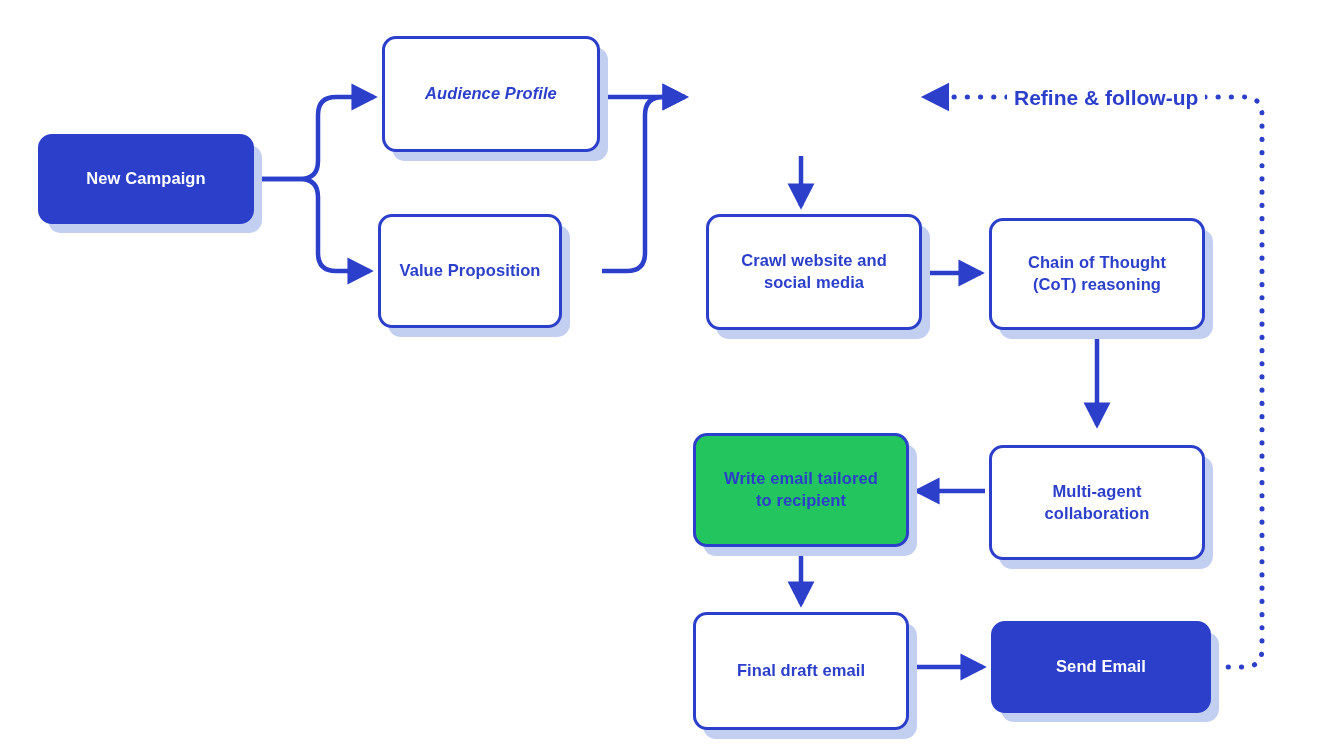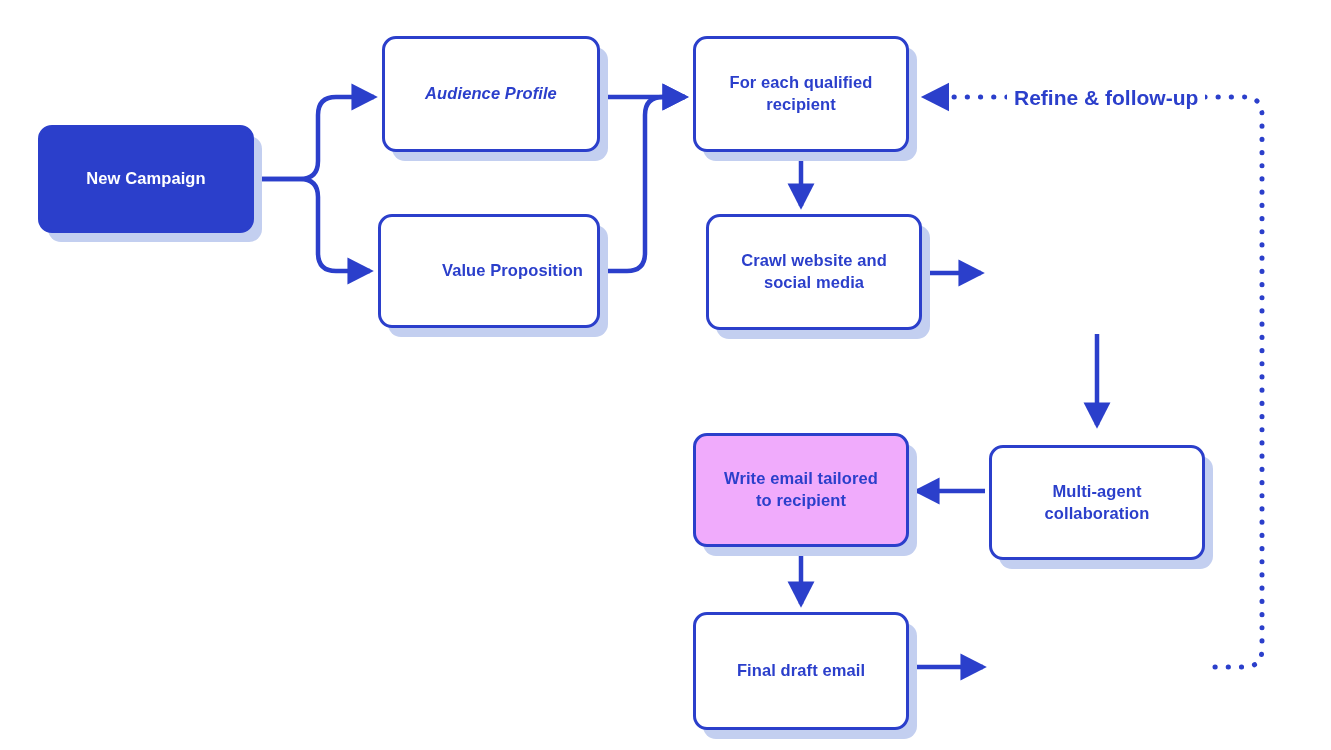--- a/index.html
+++ b/index.html
@@ -48,21 +48,21 @@
   }
   
   .node.outlined {
     background: #ffffff;
     border: 3.5px solid #2B3FCB;
     color: #2B3FCB;
     box-shadow: 9px 10px 0 -1px #C3CFF0;
   }
   
   .node.tinted {
-    background: #f0abfc;
+    background: #22c55e;
     border: 3.5px solid #2B3FCB;
     color: #2B3FCB;
     box-shadow: 9px 10px 0 -1px #C3CFF0;
     text-align: center;
   }
   
   .node.solid {
     background: #2B3FCB;
     border: 3.5px solid #2B3FCB;
     color: #ffffff;
@@ -119,53 +119,56 @@
       <path d="M 801 551 L 801 604" marker-end="url(#arrow-solid)"></path>
 
       <path d="M 913 667 L 983 667" marker-end="url(#arrow-solid)"></path>
     </g>
 
     <g fill="none" stroke="#2B3FCB" stroke-width="5" stroke-linecap="round" stroke-dasharray="0.2 13">
       <path d="M 1215 667 L 1244 667 Q 1262 667 1262 649 L 1262 115 Q 1262 97 1244 97 L 925 97" marker-end="url(#arrow-dotted)"></path>
     </g>
   </svg>
 
-  <div class="node solid" style="left:38px; top:125px; width:216px; height:108px;">
+  <div class="node solid" style="left:38px; top:134px; width:216px; height:90px;">
     <span class="node-label">New Campaign</span>
   </div>
 
   <div class="node outlined" style="left:382px; top:36px; width:218px; height:116px;font-style:italic;">
     <span class="node-label">Audience Profile</span>
   </div>
 
-  <div class="node outlined" style="left:378px; top:214px; width:222px; height:114px;justify-content:flex-end;">
+  <div class="node outlined" style="left:378px; top:214px; width:184px; height:114px;">
     <span class="node-label">Value Proposition</span>
   </div>
 
-  <div class="node outlined" style="left:693px; top:36px; width:216px; height:116px;">
-    <span class="node-label">For each qualified
-recipient</span>
-  </div>
 
   <div class="node outlined" style="left:693px; top:214px; width:216px; height:116px;margin-left:13px;">
     <span class="node-label">Crawl website and
 social media</span>
   </div>
 
+  <div class="node outlined" style="left:989px; top:218px; width:216px; height:112px;">
+    <span class="node-label">Chain of Thought
+(CoT) reasoning</span>
+  </div>
 
   <div class="node outlined" style="left:989px; top:433px; width:216px; height:115px;margin-top:12px;">
     <span class="node-label">Multi-agent
 collaboration</span>
   </div>
 
   <div class="node tinted" style="left:693px; top:433px; width:216px; height:114px;">
     <span class="node-label">Write email tailored
 to recipient</span>
   </div>
 
   <div class="node outlined" style="left:693px; top:612px; width:216px; height:118px;">
     <span class="node-label">Final draft email</span>
   </div>
 
+  <div class="node solid" style="left:991px; top:621px; width:220px; height:92px;">
+    <span class="node-label">Send Email</span>
+  </div>
 
   <div class="edge-text" style="left:1007px; top:86px;">Refine &amp; follow-up</div>
 
 </div>
 
 </body></html>

